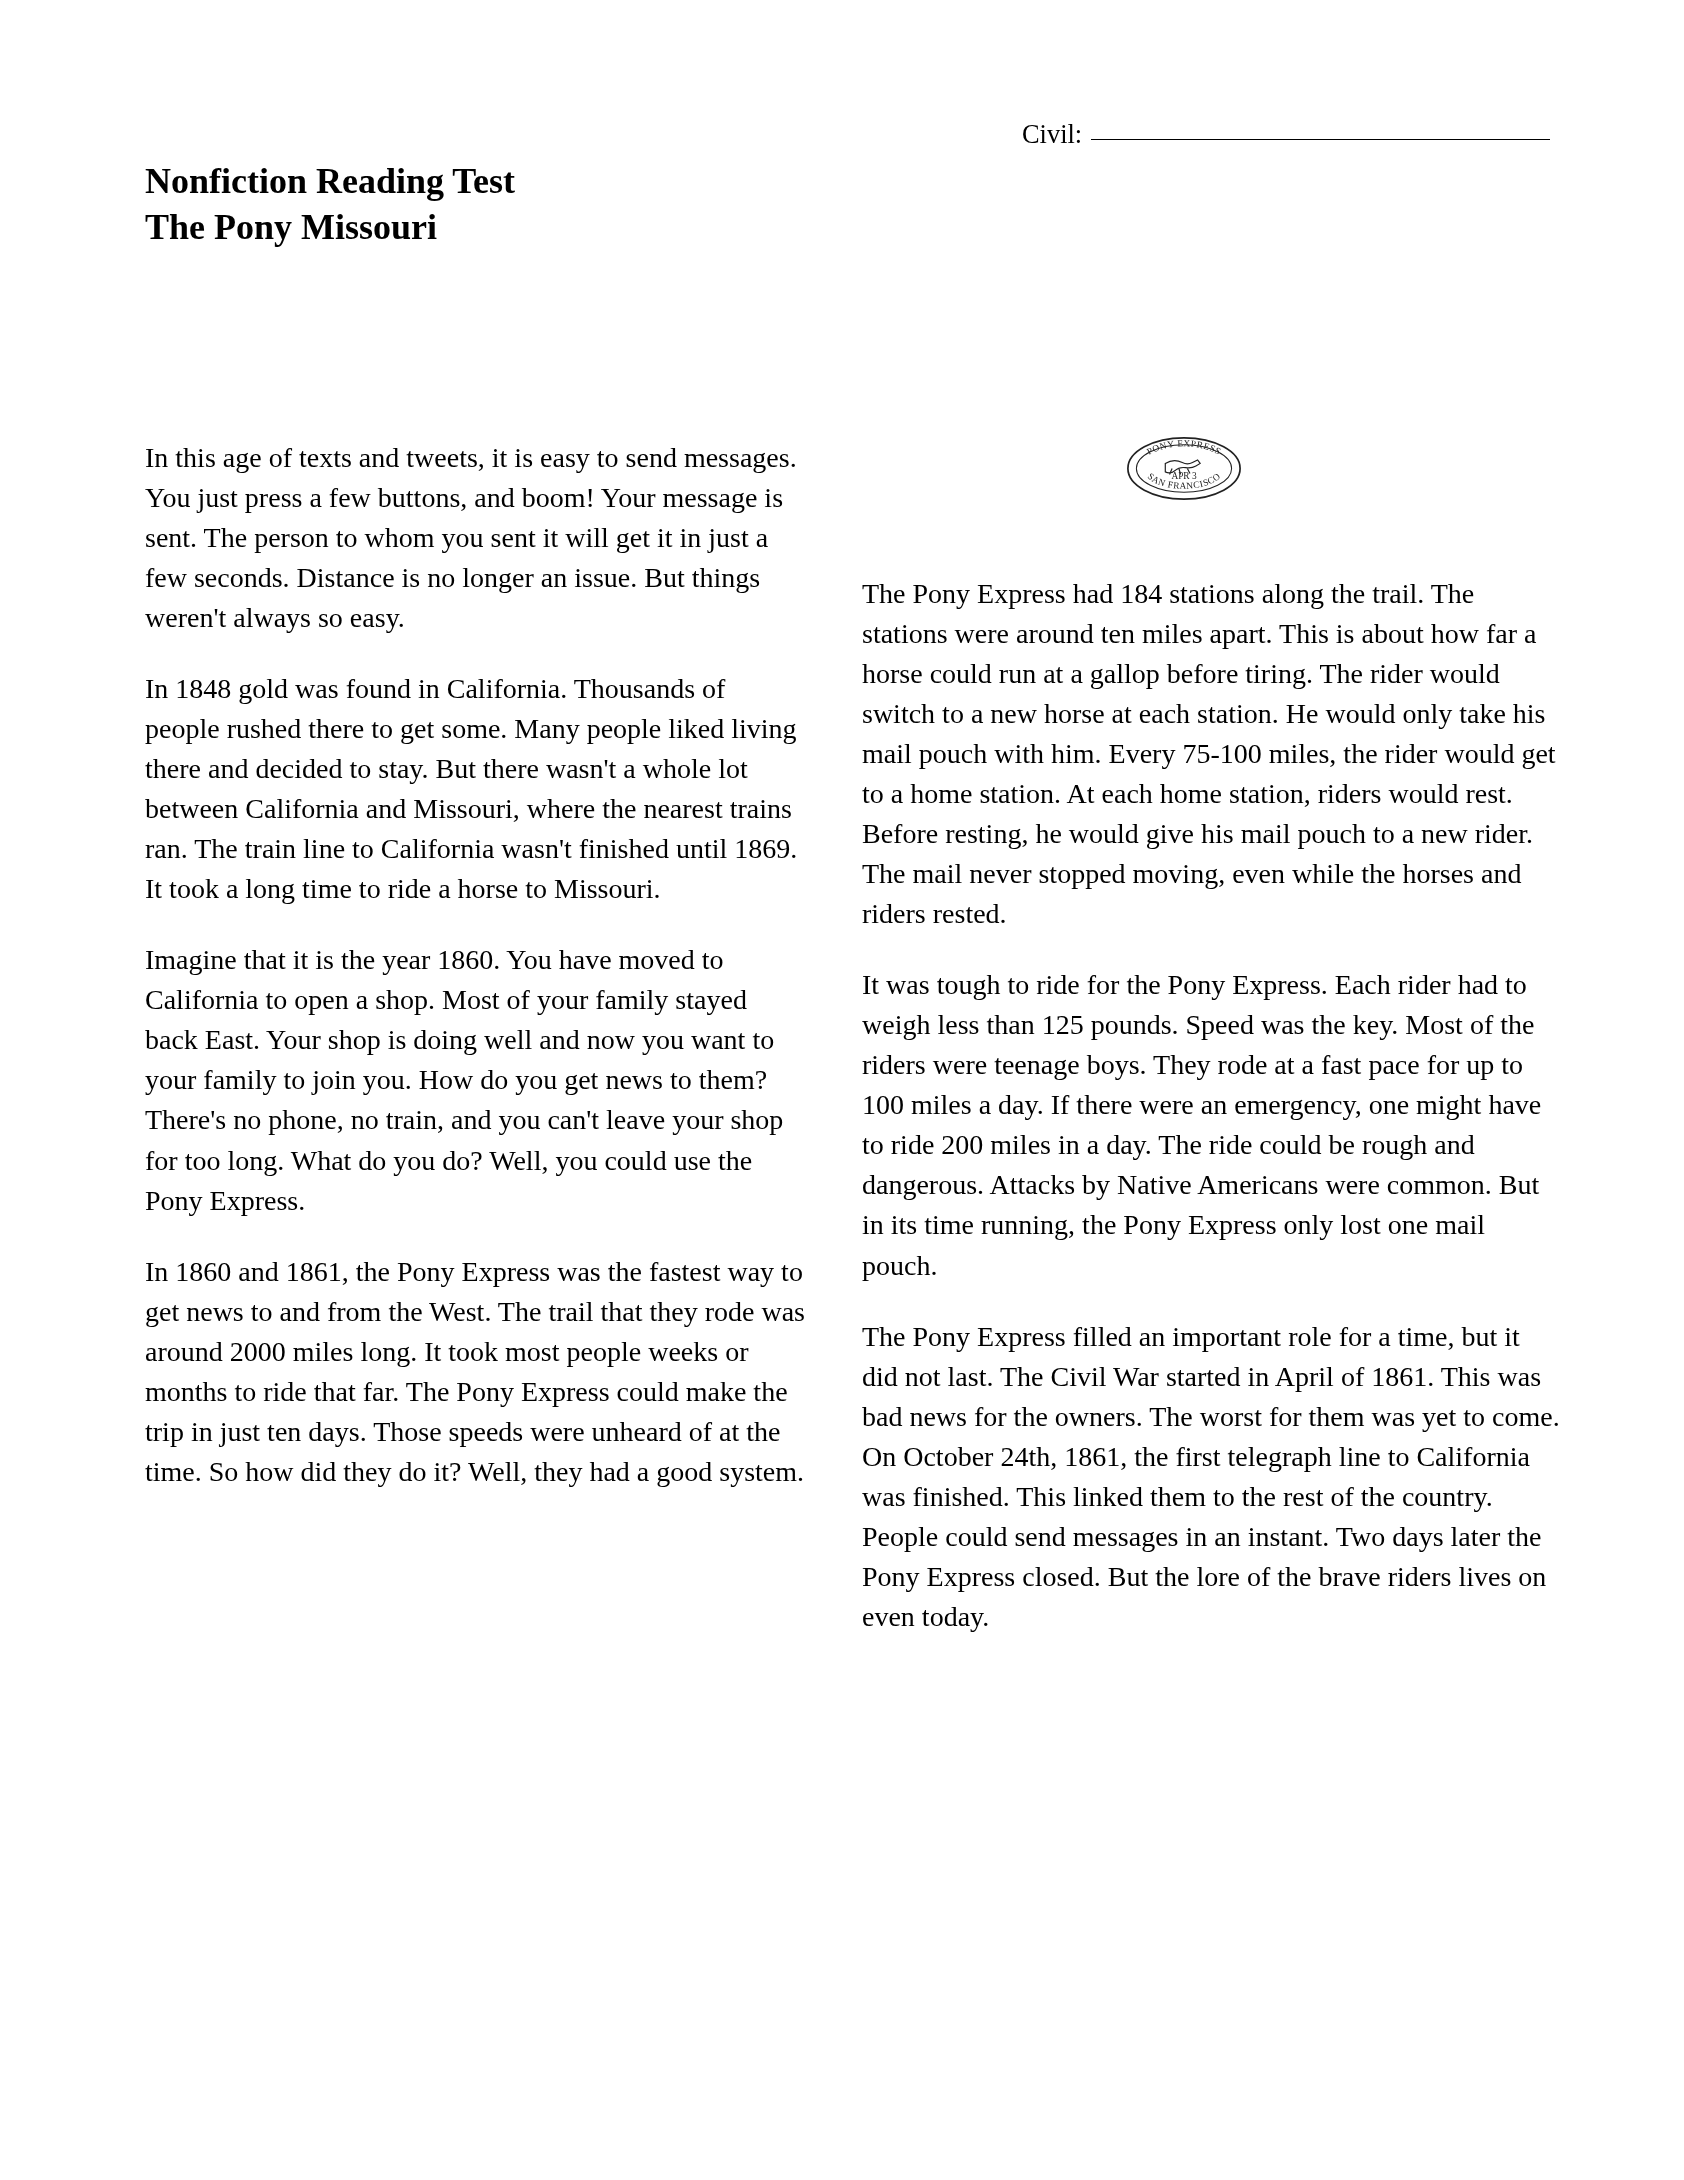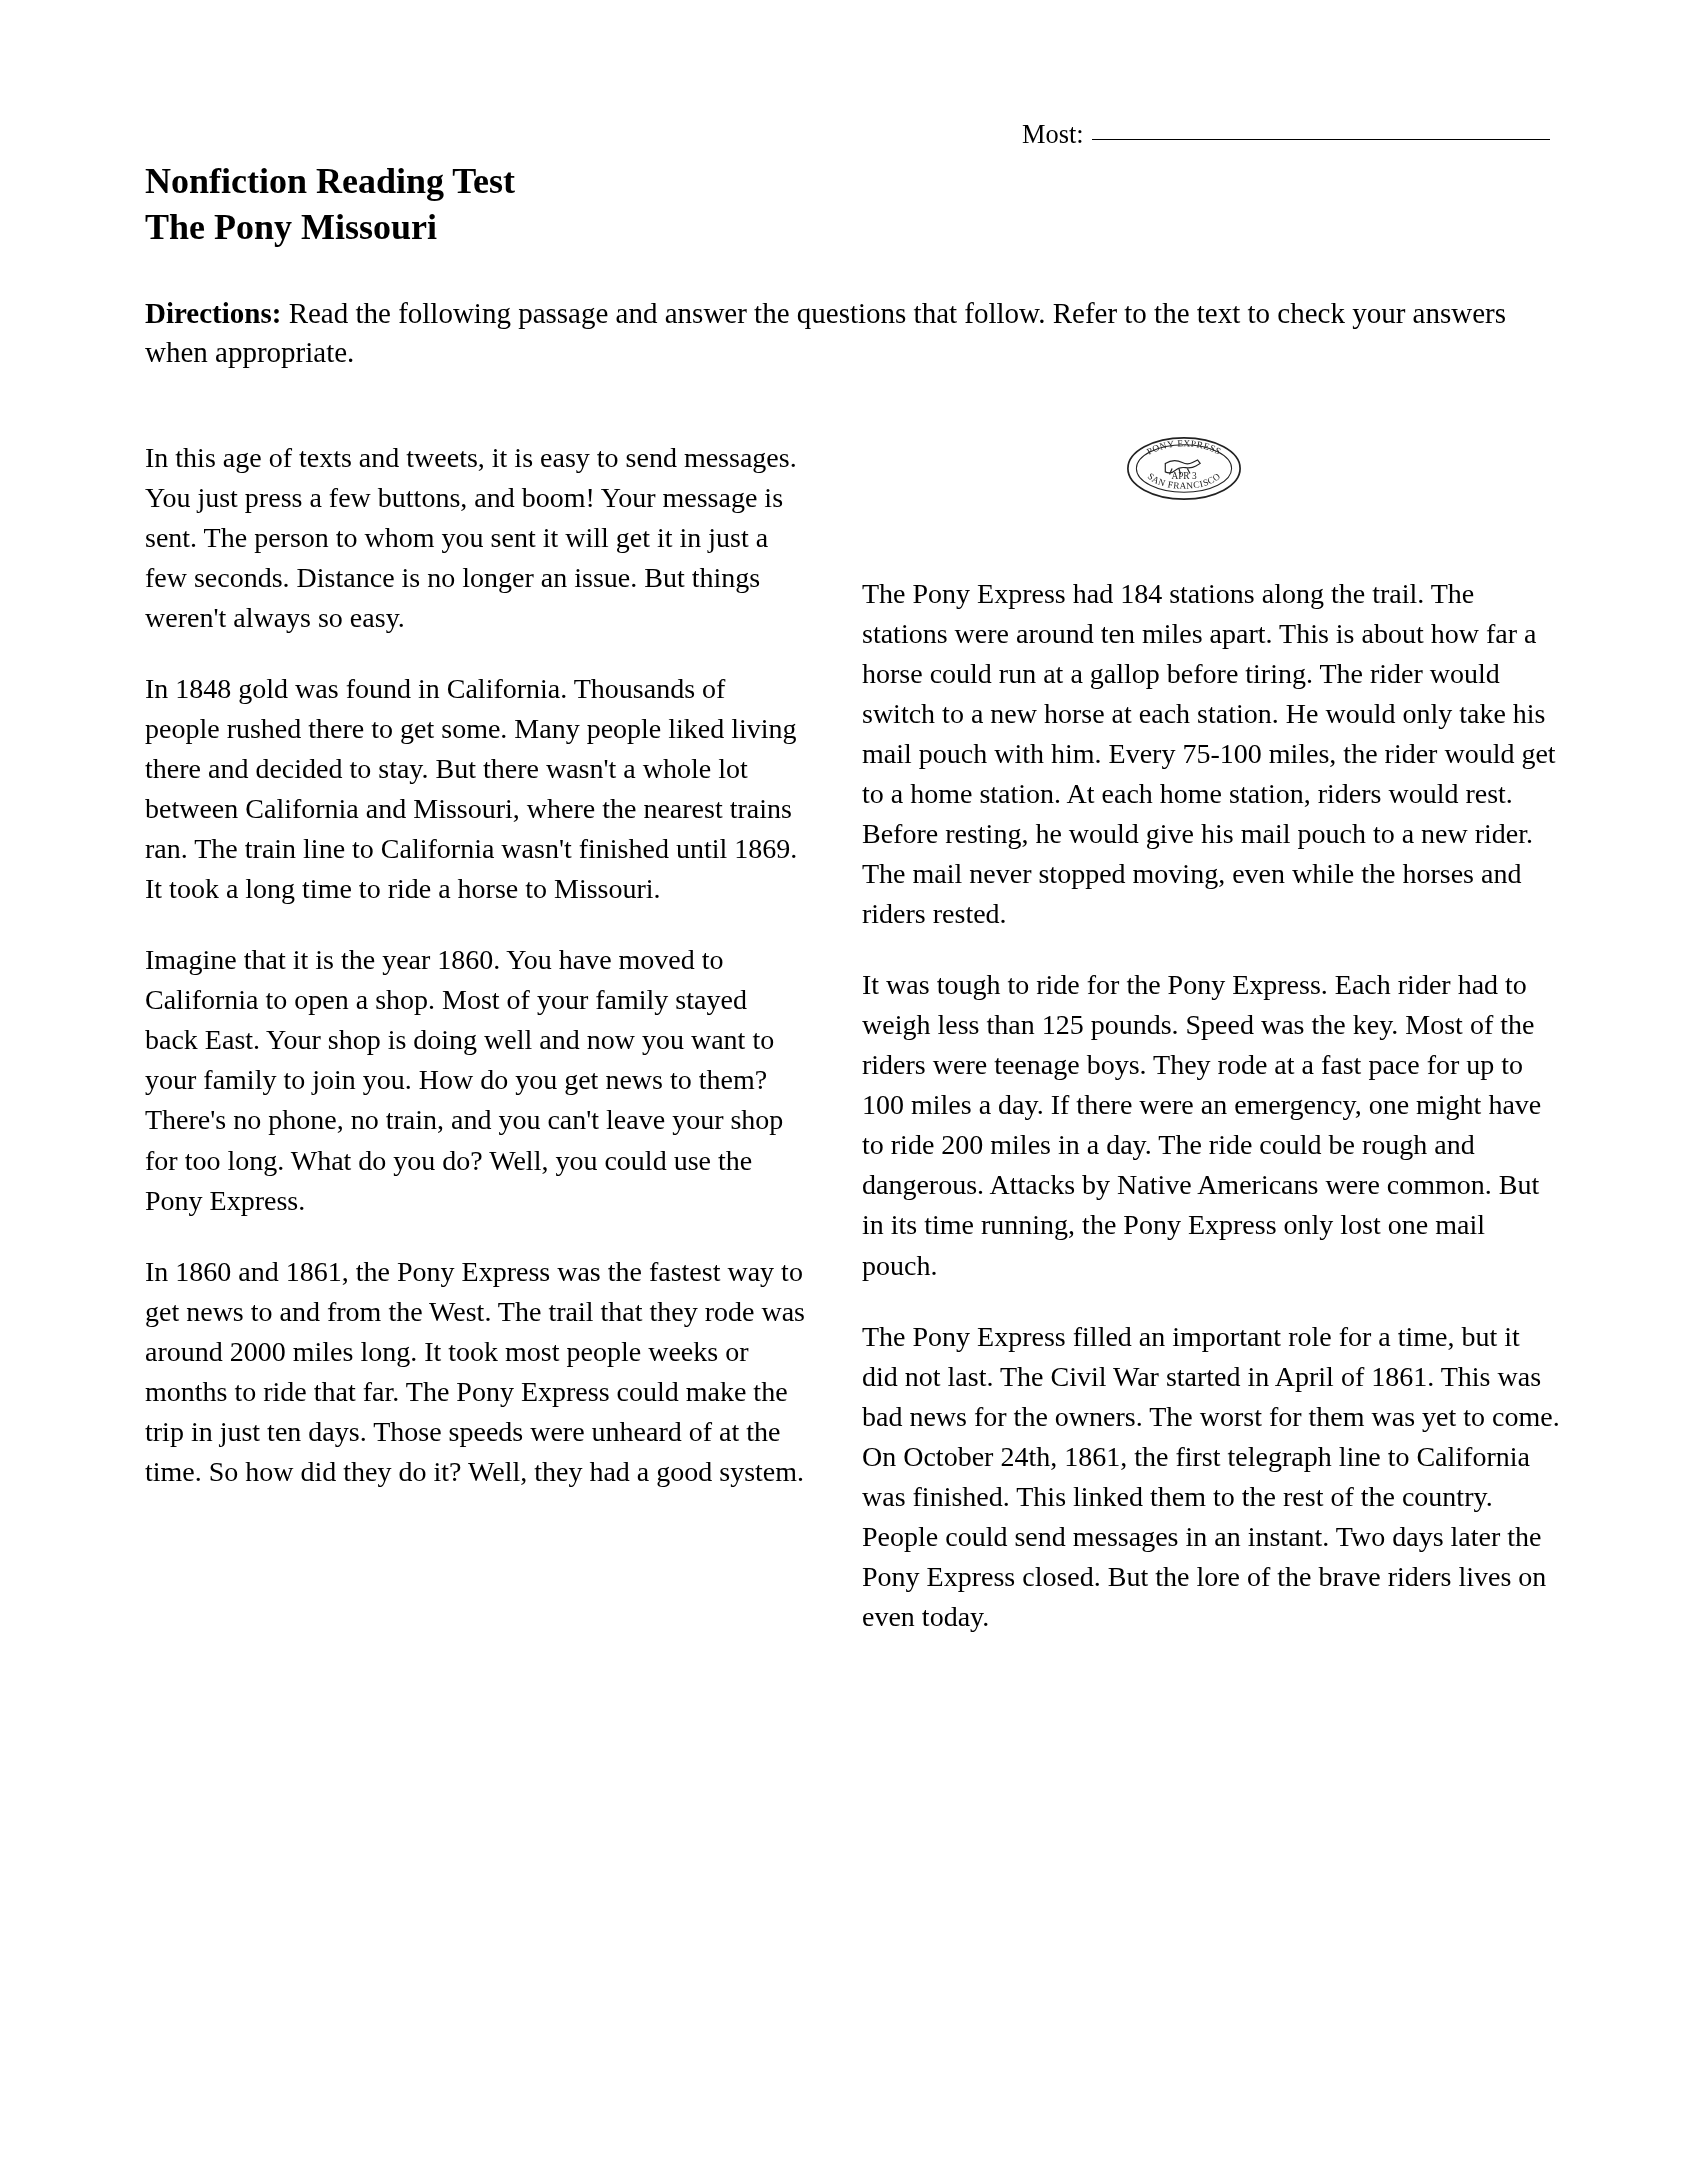--- a/index.html
+++ b/index.html
@@ -102,32 +102,29 @@
   .stamp svg {
     display: block;
   }
 </style>
 </head>
 <body>
 
 <div class="page">
 
   <div class="name-line">
-    <span class="name-label">Most:</span>
+    <span class="name-label">Civil:</span>
     <span class="name-rule"></span>
   </div>
 
   <div class="title-block">
     <div>Nonfiction Reading Test</div>
     <div>The Pony Missouri</div>
   </div>
 
-  <div class="directions">
-    <b>Directions:</b><span> Read the following passage and answer the questions that follow. Refer to the text to check your answers when appropriate.</span>
-  </div>
 
   <div class="stamp">
     <svg width="136" height="85" viewBox="0 0 160 100" xmlns="http://www.w3.org/2000/svg">
       <ellipse cx="80" cy="50" rx="66" ry="36" fill="none" stroke="#222" stroke-width="2"></ellipse>
       <ellipse cx="80" cy="50" rx="56" ry="28" fill="none" stroke="#222" stroke-width="1.2"></ellipse>
       <path id="topArc" d="M 28 50 A 52 26 0 0 1 132 50" fill="none" stroke="none"></path>
       <path id="botArc" d="M 32 50 A 48 24 0 0 0 128 50" fill="none" stroke="none"></path>
       <text font-family="Liberation Serif, serif" font-size="11" fill="#222" letter-spacing="0.5">
         <textPath href="#topArc" startOffset="50%" text-anchor="middle">PONY EXPRESS</textPath>
       </text>

